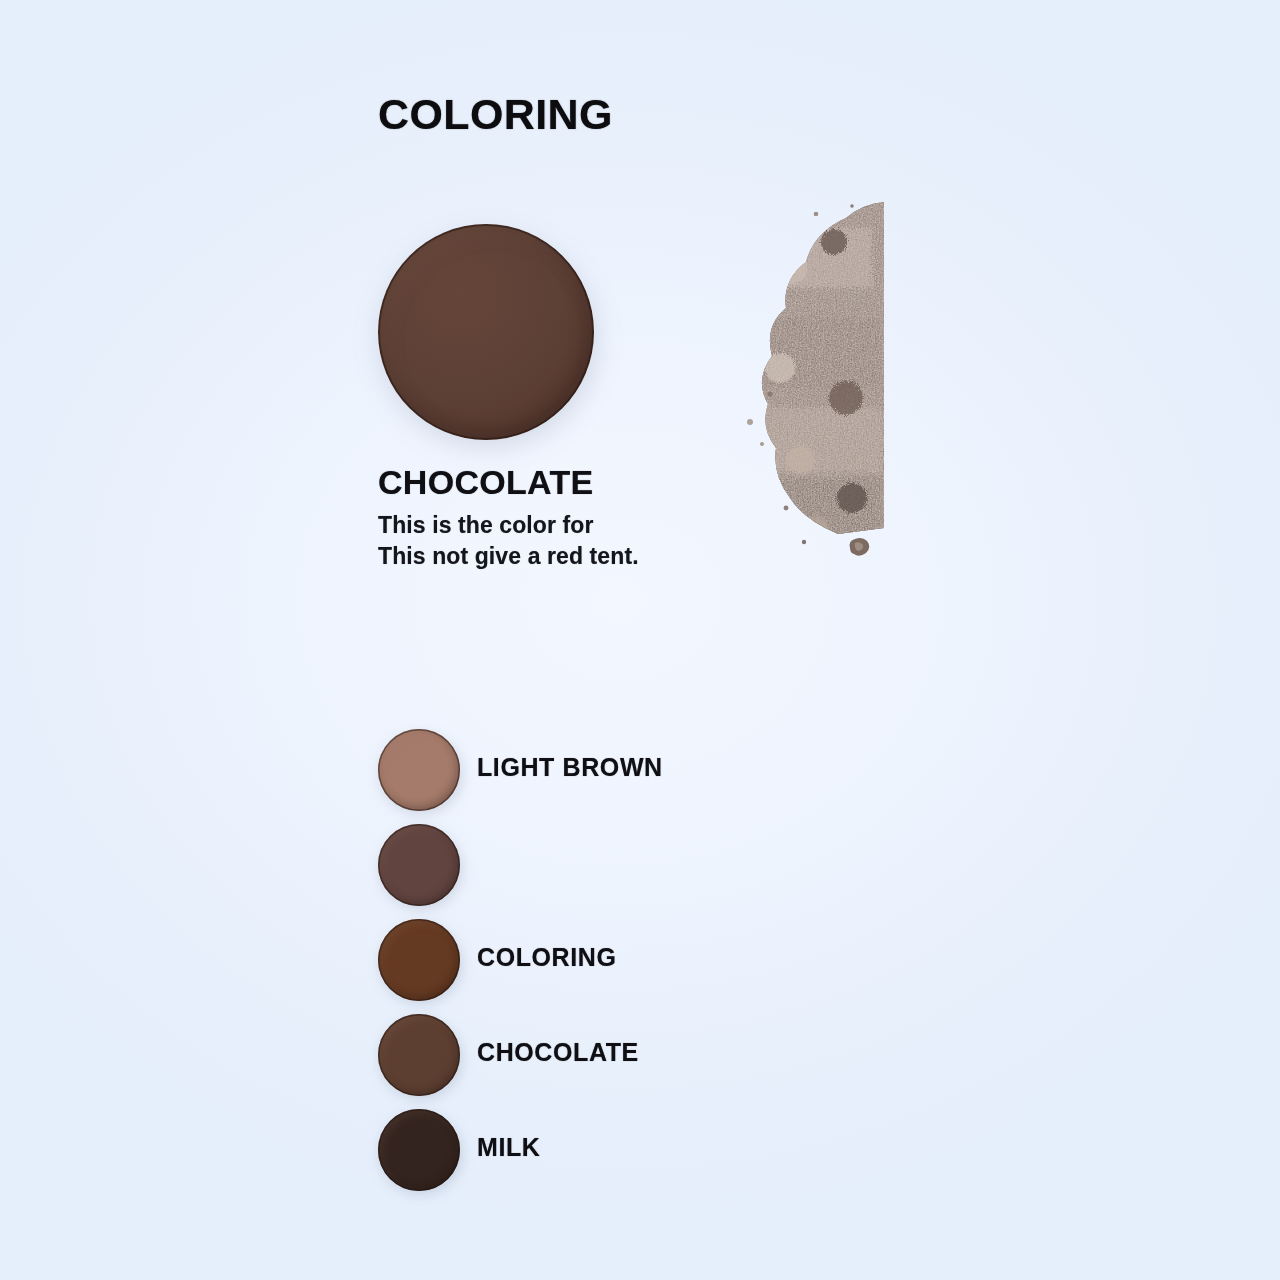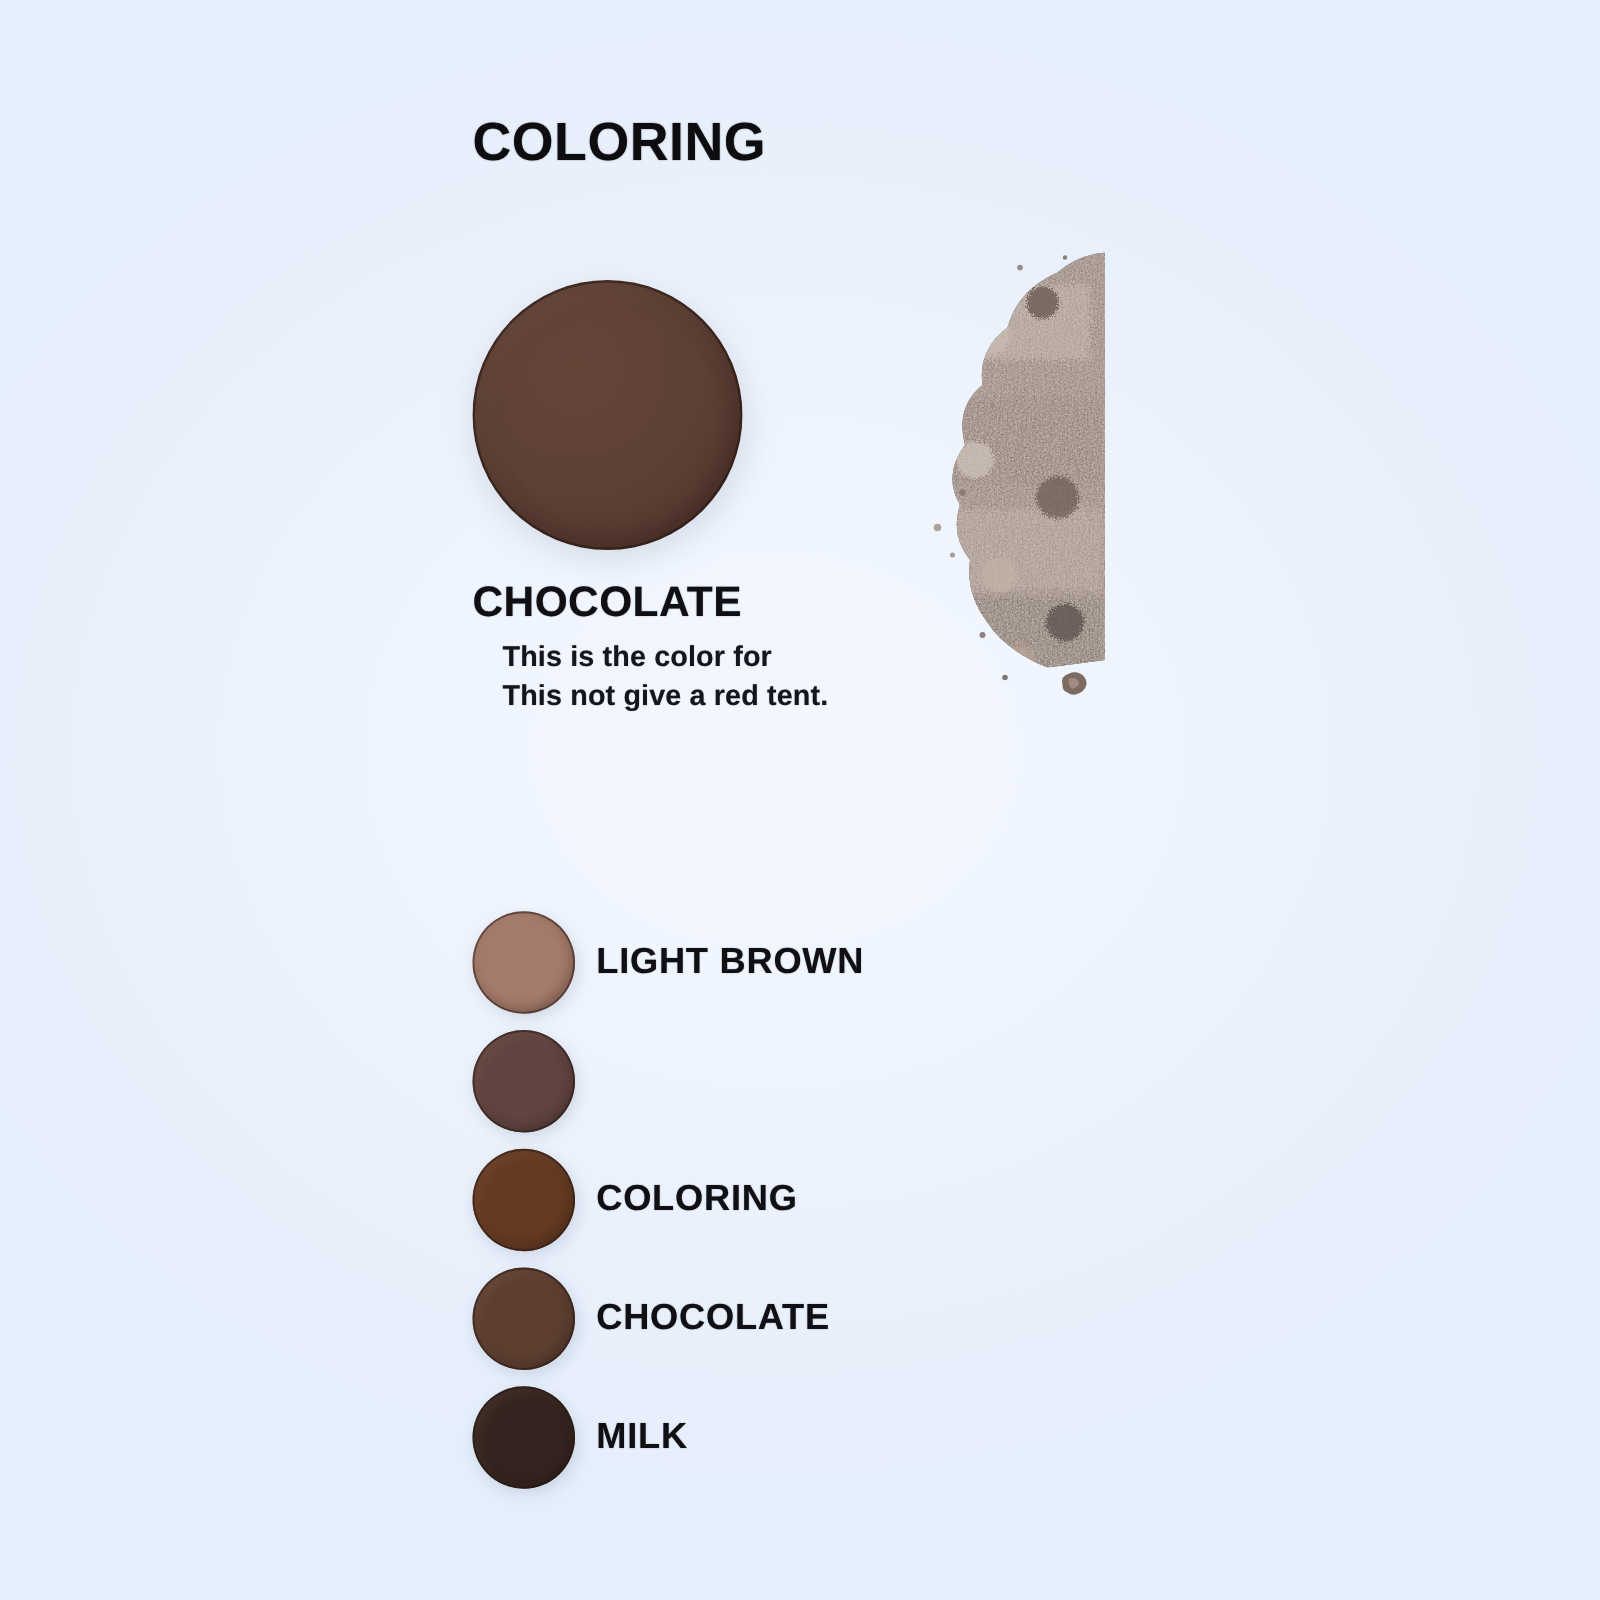--- a/index.html
+++ b/index.html
@@ -105,21 +105,20 @@
     text-shadow: 0 0 1px rgba(20,20,25,0.5);
   }
   .desc-body {
     margin-top: 8px;
     font-size: 23px;
     font-weight: 700;
     line-height: 31px;
     color: #14161b;
     letter-spacing: 0.1px;
     text-shadow: 0 0 0.8px rgba(25,25,30,0.45);
-    margin-left: 24px;
   }
   .desc-body .line { white-space: nowrap; display: block; }
 
   
   .shade-list {
     position: absolute;
     left: 378px;
     top: 729px;
     width: 560px;
   }
@@ -150,21 +149,21 @@
     border-radius: 50%;
     box-shadow:
       inset 0 0 0 1.5px rgba(30, 18, 14, 0.45),
       inset -3px -4px 9px rgba(25, 15, 12, 0.30),
       inset 4px 4px 10px rgba(160, 125, 108, 0.16);
   }
   .shade-label {
     position: absolute;
     left: 99px;
     top: 24px;
-    font-size: 29px;
+    font-size: 25px;
     font-weight: 700;
     letter-spacing: 0.6px;
     color: #101014;
     white-space: nowrap;
     text-shadow: 0 0 1px rgba(20,20,25,0.5);
   }
 </style>
 </head>
 <body>
 

